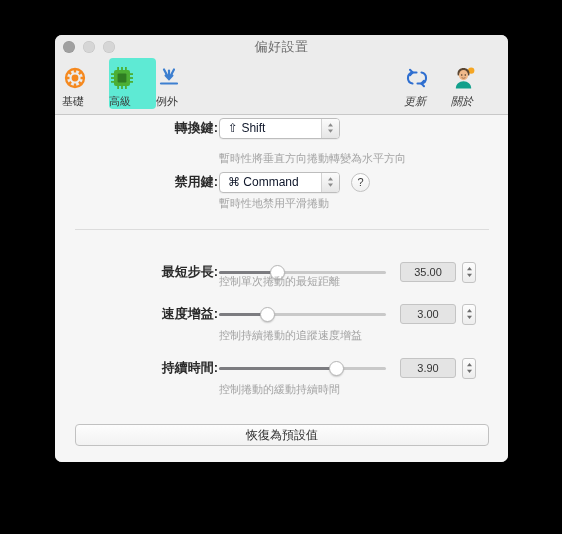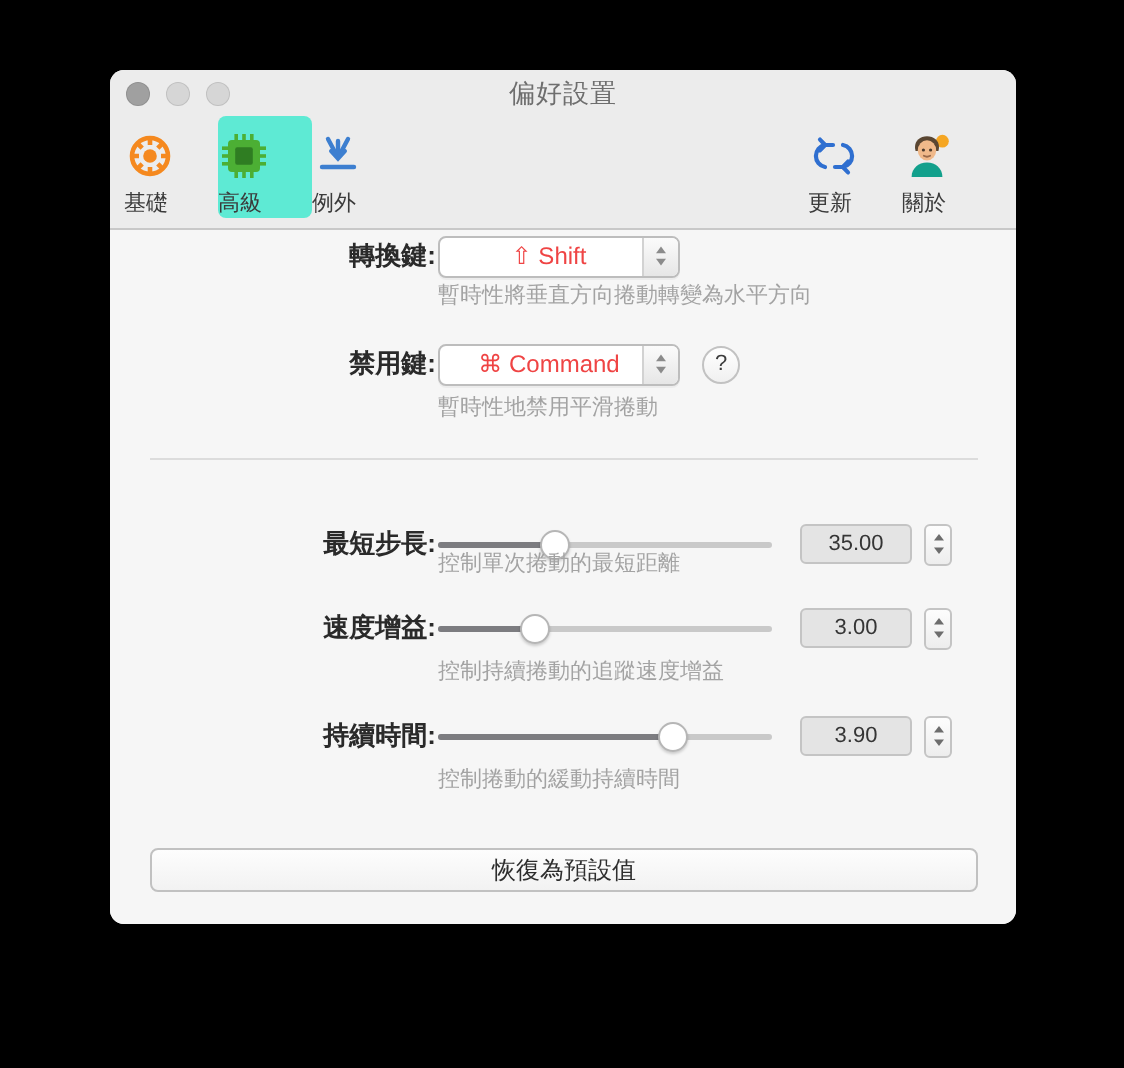--- a/index.html
+++ b/index.html
@@ -68,20 +68,21 @@
     position: absolute;
     left: 7px;
     top: 0;
     display: flex;
   }
   .tb-group-right {
     position: absolute;
     right: 10px;
     top: 0;
     display: flex;
+    font-style: italic;
   }
   .tb-item {
     width: 47px;
     display: flex;
     flex-direction: column;
     align-items: flex-start;
     justify-content: flex-start;
     padding-top: 5px;
     border-radius: 4px;
     cursor: default;
@@ -142,24 +143,23 @@
     border-radius: 4px;
     box-shadow: 0 1px 0 rgba(0,0,0,0.04);
     display: flex;
     align-items: center;
     box-sizing: border-box;
   }
   .popup-text {
     flex: 1;
     padding-left: 8px;
     font-size: 12px;
-    color: #ef4444;
+    color: #0f172a;
     white-space: nowrap;
     overflow: hidden;
-    text-align: center;
   }
   .popup-arrows {
     width: 17px;
     height: 19px;
     margin-right: 0px;
     background: linear-gradient(#fbfbfb, #e6e6e6);
     border-left: 1px solid #d2d2d2;
     border-radius: 0 3px 3px 0;
     display: flex;
     align-items: center;
@@ -390,21 +390,21 @@
       <div class="popup">
         <span class="popup-text">⇧ Shift</span>
         <span class="popup-arrows">
           <svg width="9" height="14" viewBox="0 0 9 14">
             <path d="M4.5 2.3L7 5.6H2z" fill="#8b8b8b"></path>
             <path d="M4.5 11.7L2 8.4h5z" fill="#8b8b8b"></path>
           </svg>
         </span>
       </div>
     </div>
-    <div class="helper" style="top:25px;">暫時性將垂直方向捲動轉變為水平方向</div>
+    <div class="helper" style="top:36px;">暫時性將垂直方向捲動轉變為水平方向</div>
 
     <div class="row" style="top:54px;">
       <span class="row-label">禁用鍵:</span>
       <div class="popup">
         <span class="popup-text">⌘ Command</span>
         <span class="popup-arrows">
           <svg width="9" height="14" viewBox="0 0 9 14">
             <path d="M4.5 2.3L7 5.6H2z" fill="#8b8b8b"></path>
             <path d="M4.5 11.7L2 8.4h5z" fill="#8b8b8b"></path>
           </svg>

